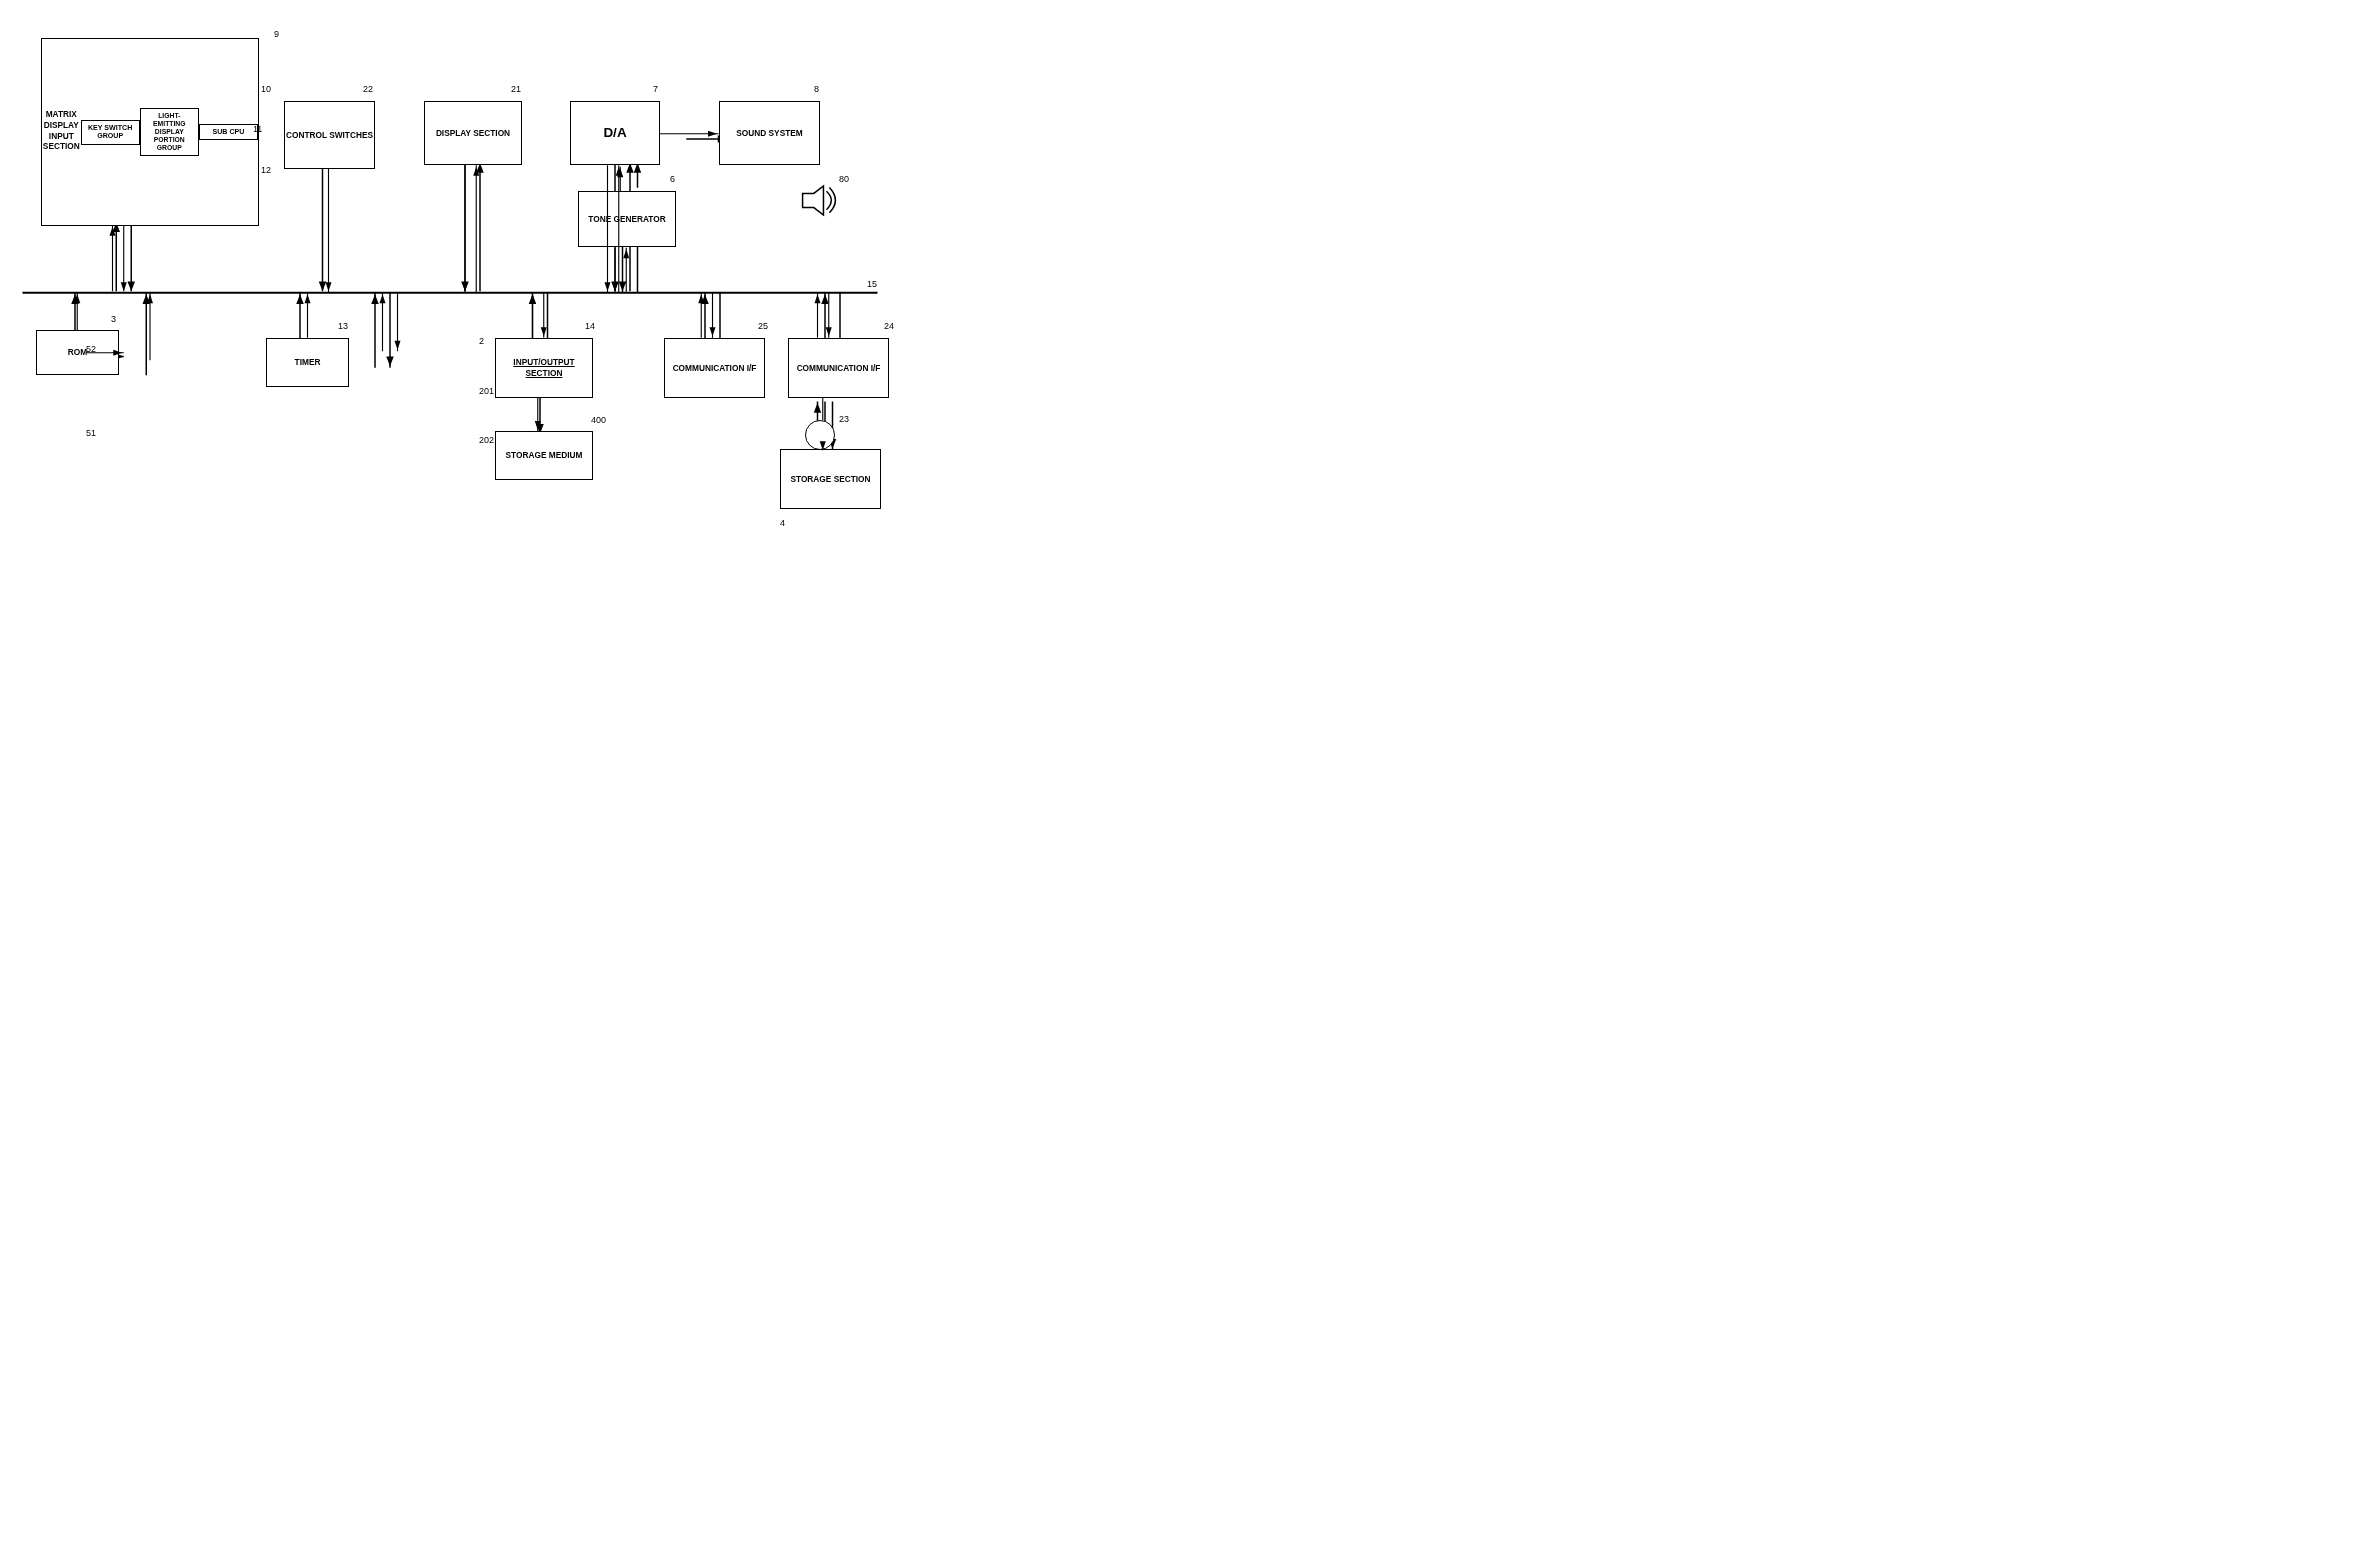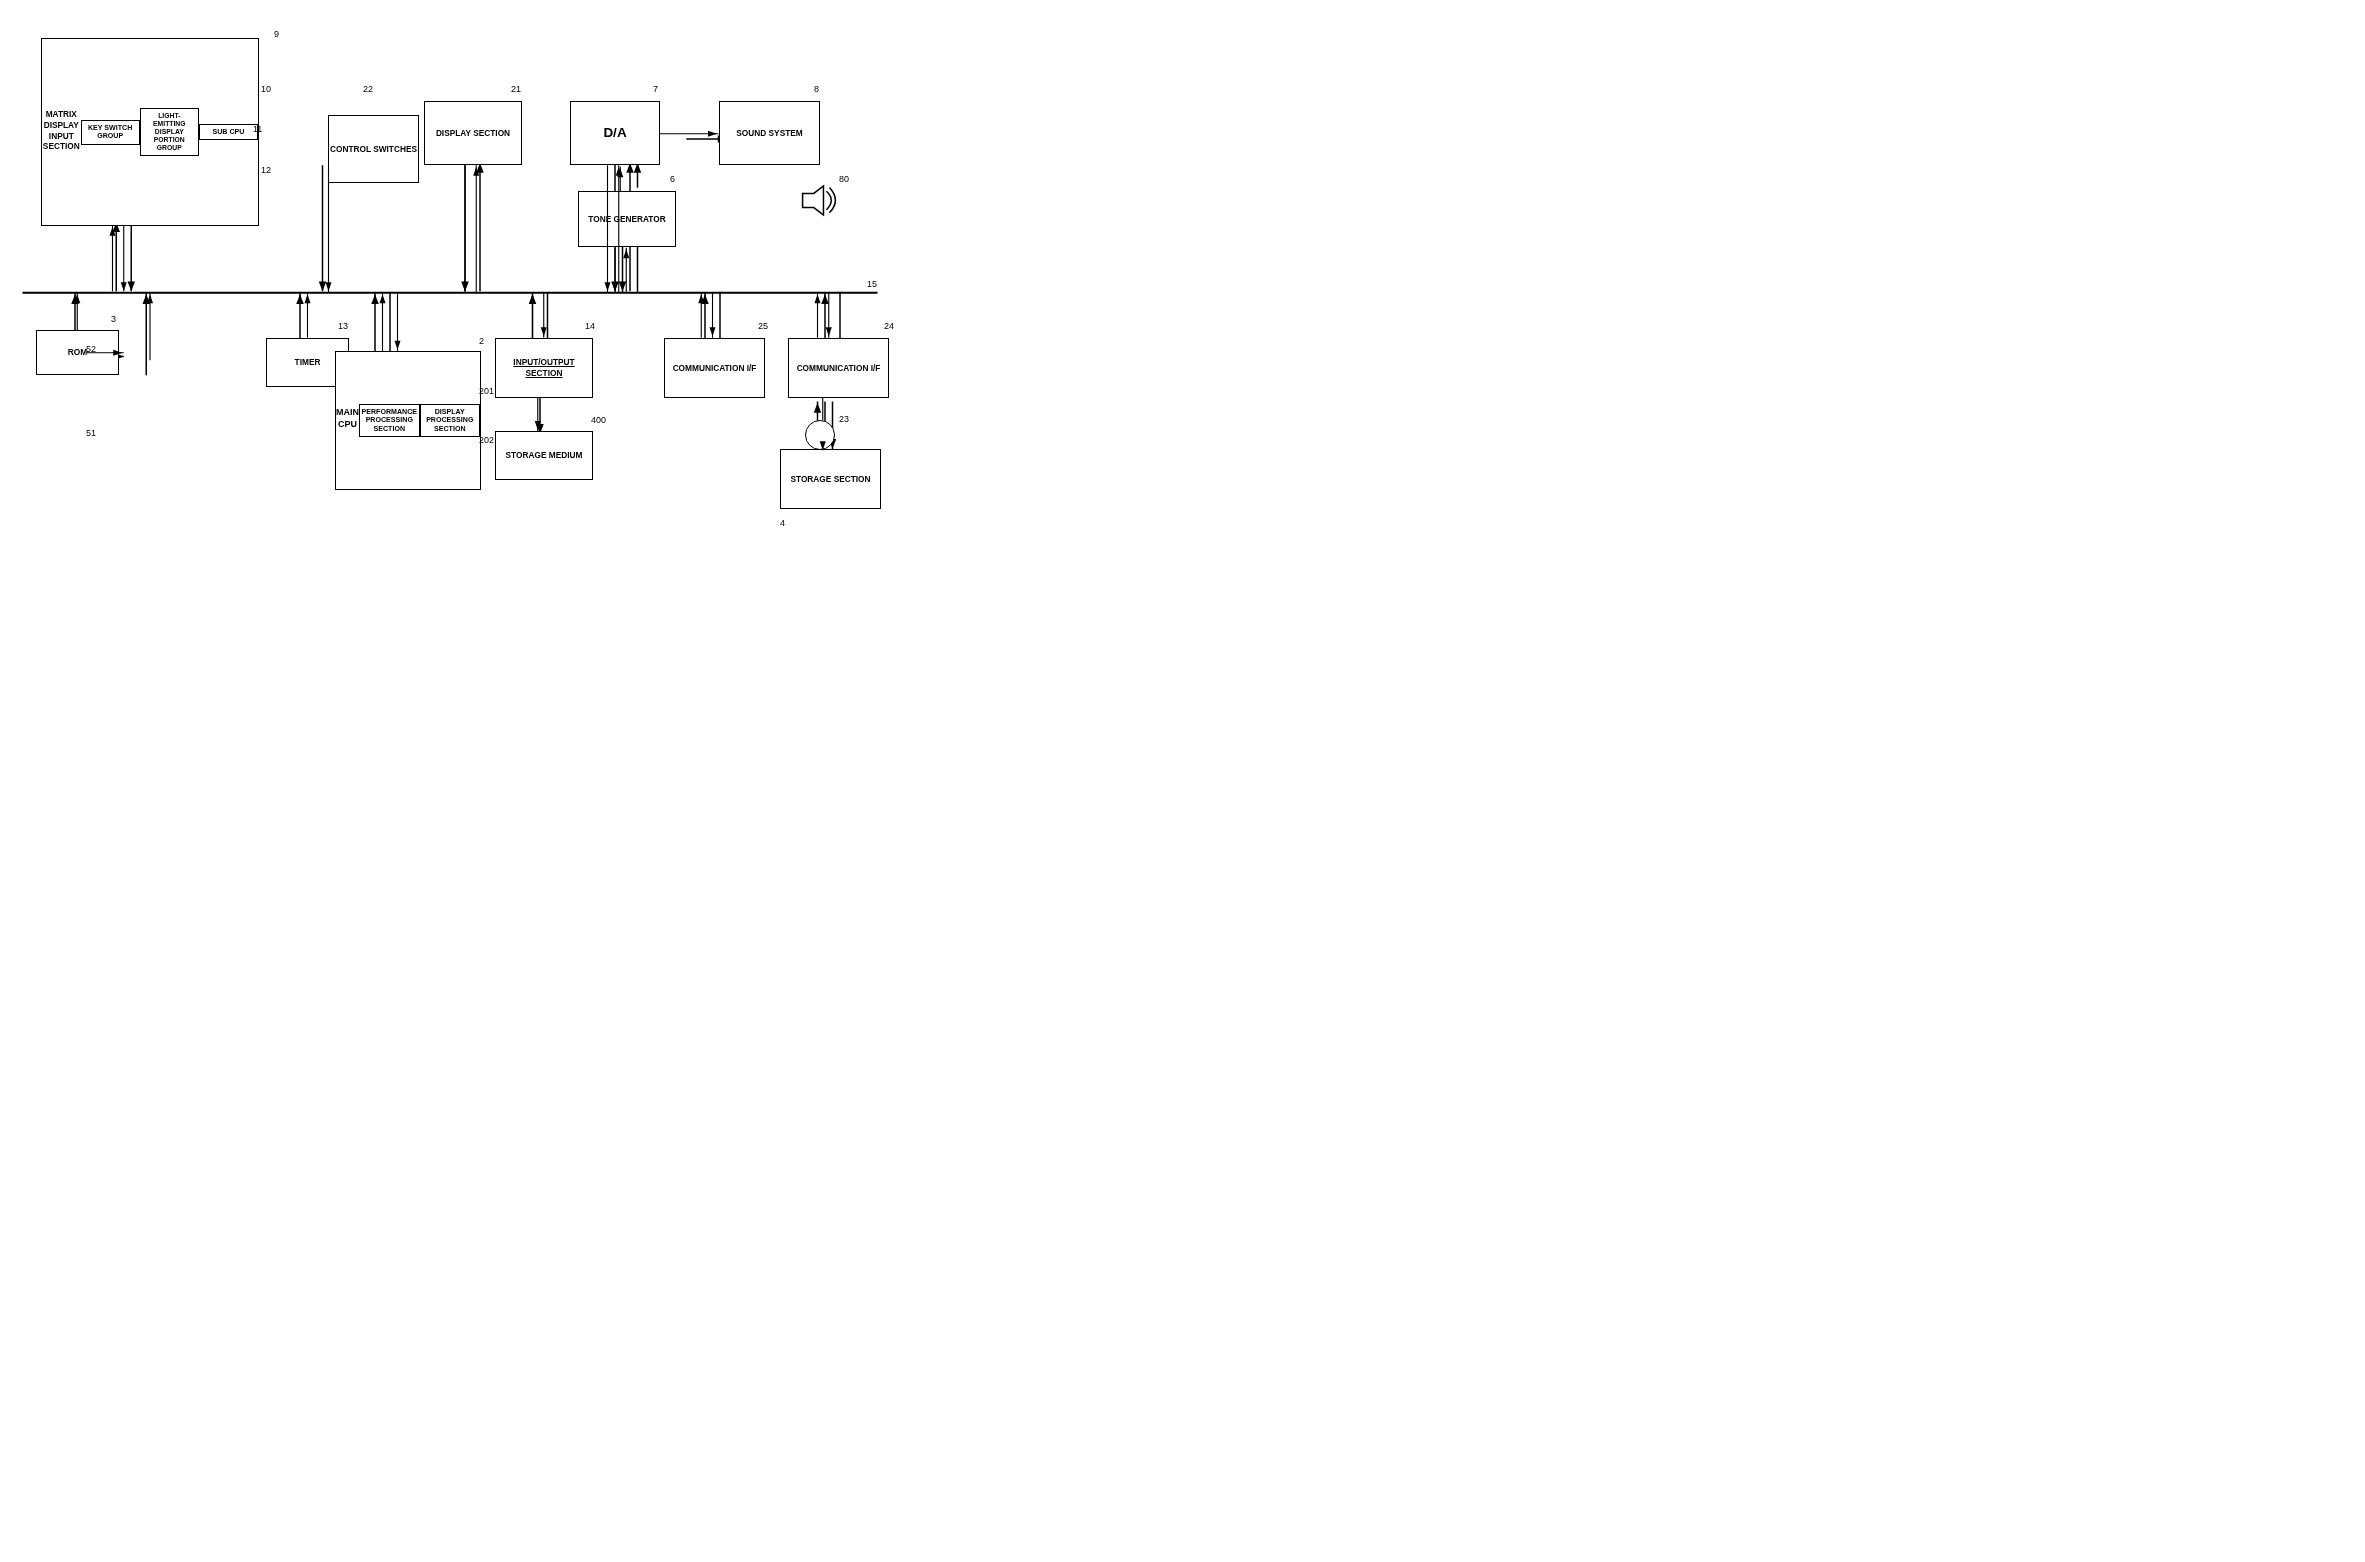--- a/index.html
+++ b/index.html
@@ -170,32 +170,25 @@
   <span class="label-num" style="top:314px; left:111px;">3</span>
 
   <span class="label-num" style="top:344px; left:86px;">52</span>
   <span class="label-num" style="top:428px; left:86px;">51</span>
 
   <div class="box" style="top:338px; left:266px; width:83px; height:49px;">
     <span>TIMER</span>
   </div>
   <span class="label-num" style="top:321px; left:338px;text-align:right;">13</span>
 
-  <div class="box" style="top:351px; left:335px; width:146px; height:139px;">
-    <div style="font-size:9px; font-weight:bold; margin-bottom:3px;">MAIN CPU</div>
-    <div class="inner-box">PERFORMANCE
-PROCESSING SECTION</div>
-    <div class="inner-box">DISPLAY PROCESSING
-SECTION</div>
-  </div>
   <span class="label-num" style="top:336px; left:479px;">2</span>
   <span class="label-num" style="top:386px; left:479px;">201</span>
   <span class="label-num" style="top:435px; left:479px;">202</span>
 
-  <div class="box" style="top:115px; left:284px; width:91px; height:68px;margin-left:44px;">
+  <div class="box" style="top:101px; left:284px; width:91px; height:68px;">
     <span>CONTROL
 SWITCHES</span>
   </div>
   <span class="label-num" style="top:84px; left:363px;">22</span>
 
   <div class="box" style="top:101px; left:424px; width:98px; height:64px;">
     <span>DISPLAY
 SECTION</span>
   </div>
   <span class="label-num" style="top:84px; left:511px;">21</span>

